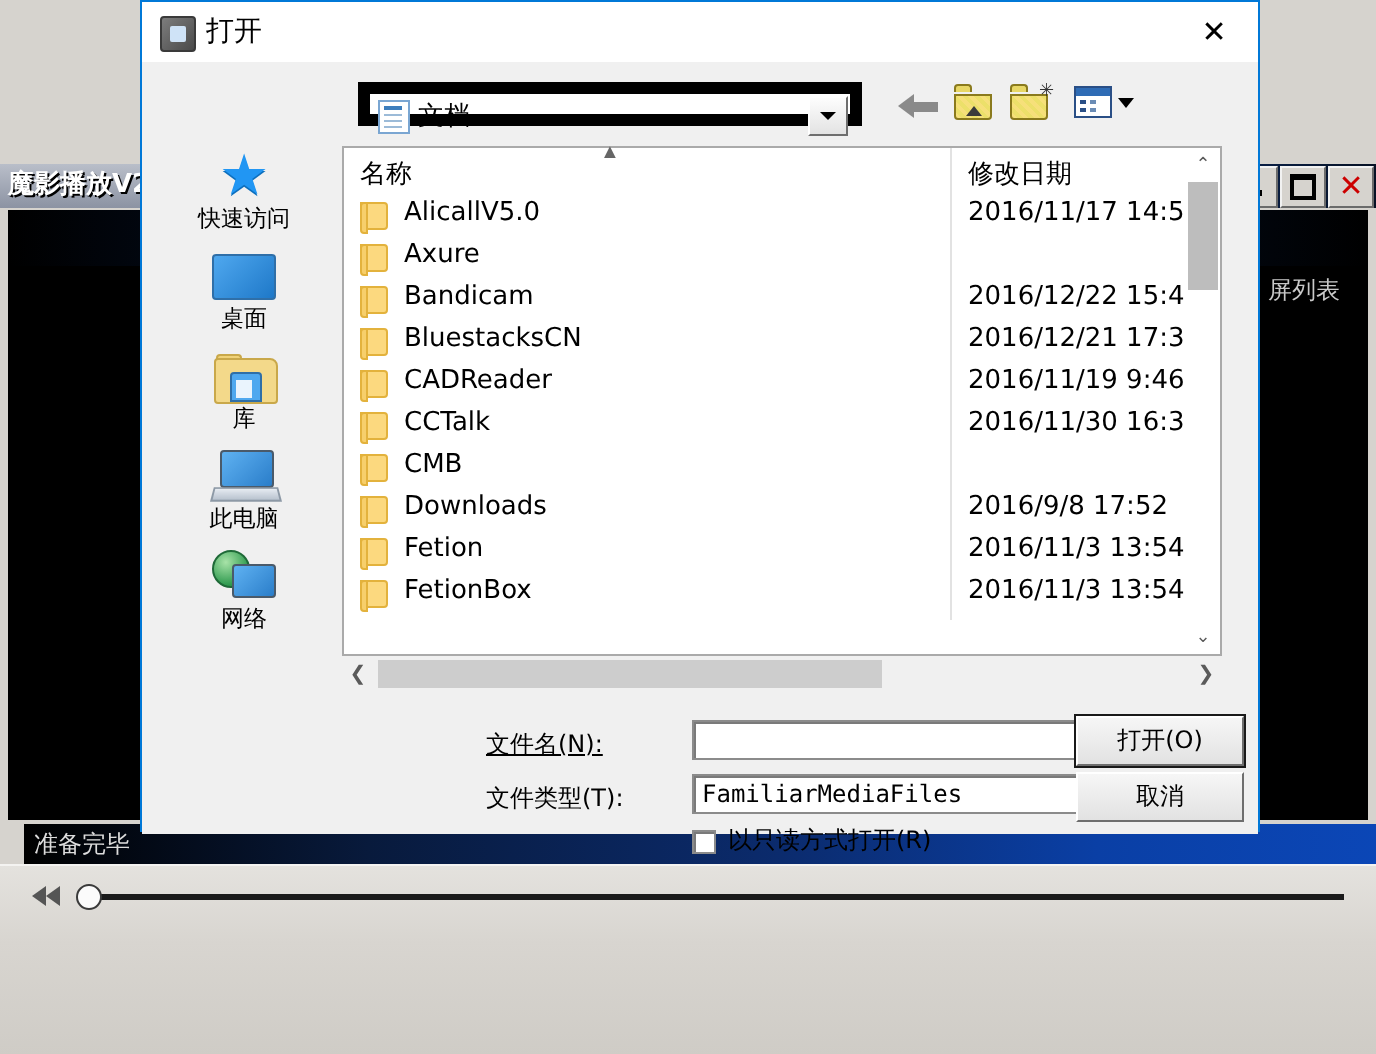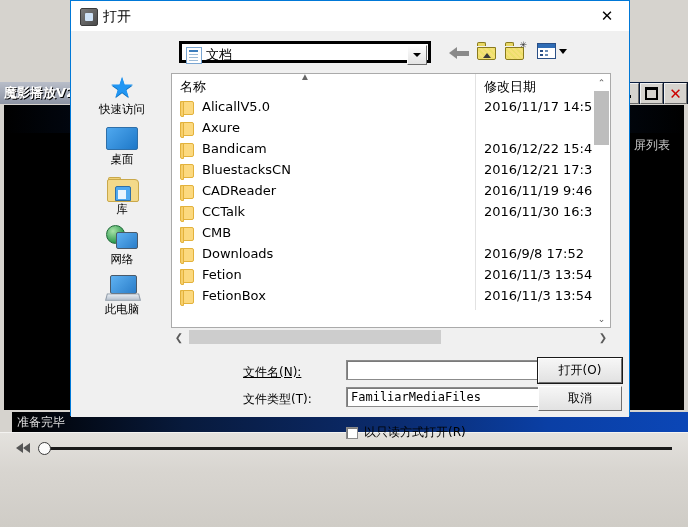--- a/index.html
+++ b/index.html
@@ -104,21 +104,21 @@
     display:flex;align-items:center;justify-content:center;cursor:pointer;
     font-size:15px;color:#000;background:#fff;
   }
   .dlg-body{position:absolute;left:0;top:30px;width:100%;height:386px;background:#f0f0f0;}
 
   
   .lookin-label{position:absolute;left:22px;top:16px;font-size:13px;color:#000;
     font-family:"DejaVu Sans","Liberation Sans",sans-serif;margin-top:32px;}
   .lookin-combo{
     position:absolute;left:108px;top:10px;width:252px;height:22px;
-    background:#fff;border:3px solid #000000;box-sizing:border-box;cursor:pointer;
+    background:#fff;border:6px solid #000000;box-sizing:border-box;cursor:pointer;
   }
   .lookin-combo .ci{
     position:absolute;left:4px;top:3px;width:14px;height:15px;background:#fff;
     border:1px solid #7aa6d2;
   }
   .lookin-combo .ci:before{content:"";position:absolute;left:2px;top:2px;width:9px;height:2px;background:#3d7ebd;}
   .lookin-combo .ci:after{content:"";position:absolute;left:2px;top:6px;width:9px;height:1px;background:#9cbbd8;
     box-shadow:0 3px 0 #9cbbd8,0 6px 0 #9cbbd8;}
   .lookin-combo .ctext{position:absolute;left:24px;top:2px;font-size:13px;color:#000;
     font-family:"DejaVu Sans","Liberation Sans",sans-serif;}
@@ -238,21 +238,21 @@
   .fld-combo.n{top:329px;}
   .fld-combo.t{top:356px;}
   .fld-text{position:absolute;left:4px;top:2px;font-size:12px;color:#000;
     font-family:"DejaVu Sans Mono","Liberation Mono",monospace;}
   .fld-arrow{
     position:absolute;right:1px;top:1px;width:17px;height:16px;
     background:linear-gradient(to bottom,#fbfbfb,#dcdcdc);
     border:1px solid #fff;border-right-color:#707070;border-bottom-color:#707070;
     display:flex;align-items:center;justify-content:center;cursor:pointer;
   }
-  .readonly-row{position:absolute;left:275px;top:381px;display:flex;align-items:center;cursor:pointer;margin-top:12px;}
+  .readonly-row{position:absolute;left:275px;top:381px;display:flex;align-items:center;cursor:pointer;}
   .chk{width:12px;height:12px;background:#fff;border:1px solid #8b8b8b;box-sizing:border-box;
     box-shadow:inset 1px 1px 0 #7a7a7a;}
   .readonly-label{margin-left:6px;font-size:12px;color:#000;
     font-family:"DejaVu Sans","Liberation Sans",sans-serif;}
   .dbtn{
     position:absolute;left:467px;width:82px;height:23px;
     background:linear-gradient(to bottom,#f6f6f6,#e2e2e2);
     border:1px solid #fff;border-right-color:#6e6e6e;border-bottom-color:#6e6e6e;
     display:flex;align-items:center;justify-content:center;cursor:pointer;
     font-size:12px;color:#000;font-family:"DejaVu Sans","Liberation Sans",sans-serif;
@@ -358,35 +358,35 @@
             <span class="lib-tab2"></span>
               <span class="lib-back"></span>
             <span class="lib-inner"></span>
               <span class="lib-inner2"></span>
           </span>
         </div>
         <div class="plabel">库</div>
       </div>
       <div class="place">
         <div class="picon">
+          <span class="pc">
+              <span class="pc-screen"></span>
+              <span class="pc-base"></span>
+            </span>
+        </div>
+        <div class="plabel">此电脑</div>
+      </div>
+      <div class="place">
+        <div class="picon">
           <span class="net">
               <span class="net-globe"></span>
               <span class="net-mon"></span>
             </span>
         </div>
         <div class="plabel">网络</div>
-      </div>
-      <div class="place">
-        <div class="picon">
-          <span class="pc">
-              <span class="pc-screen"></span>
-              <span class="pc-base"></span>
-            </span>
-        </div>
-        <div class="plabel">此电脑</div>
       </div>
     </div>
 
     <div class="filelist">
       <div class="fl-headrow">
         <span class="fl-col-name">名称</span>
         <span class="fl-sortcaret">▲</span>
         <span class="fl-col-date">修改日期</span>
       </div>
       <div class="fl-coldiv"></div>

